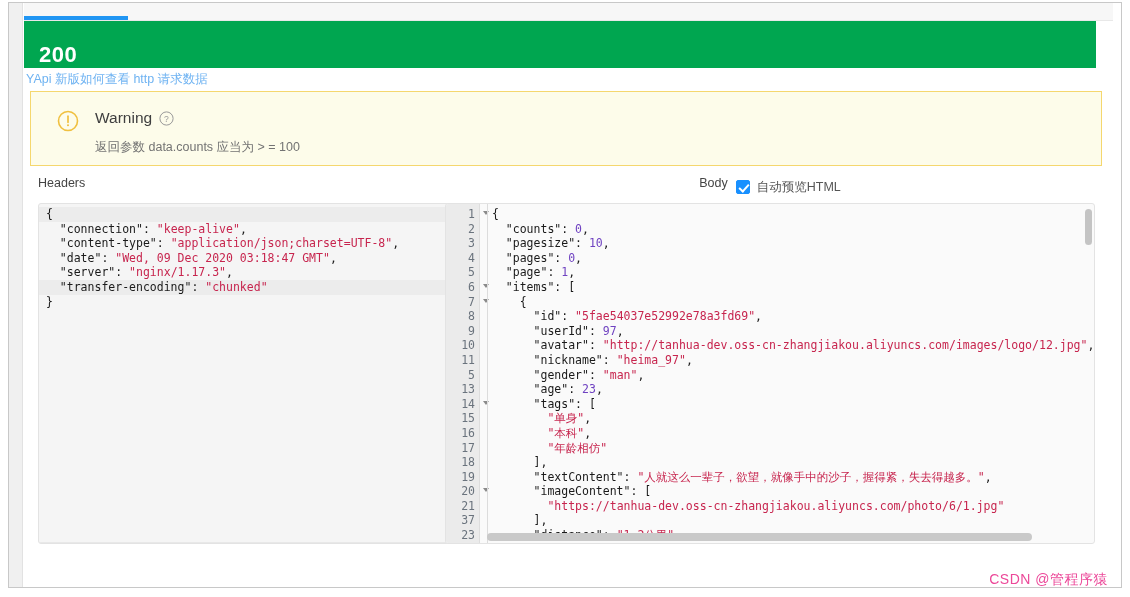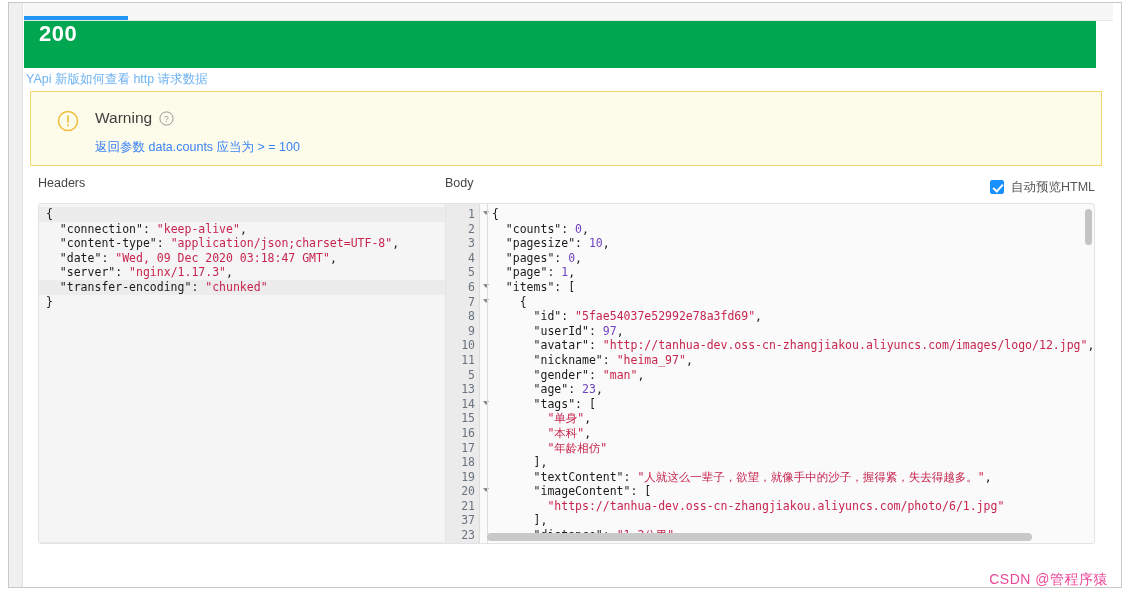--- a/index.html
+++ b/index.html
@@ -54,21 +54,21 @@
   }
 
   
   .status-banner {
     position: absolute;
     left: 0px; top: 0px;
     width: 1072px; height: 47px;
     background: #00a650;
     color: #ffffff;
     display: flex;
-    align-items: flex-start;
+    align-items: flex-end;
   }
   .status-code {
     font-size: 22px;
     font-weight: bold;
     margin-left: 15px;
     letter-spacing: .5px;
   }
 
   
   .help-link-row {
@@ -111,21 +111,21 @@
     color: #3f3f3f;
   }
   .warn-help {
     width: 15px; height: 15px;
     display: inline-block;
   }
   .warn-sub {
     position: absolute;
     left: 64px; top: 47px;
     font-size: 12.5px;
-    color: #3b82f6;
+    color: #737373;
   }
 
   
   .pane-headers {
     position: absolute;
     left: 14px; top: 155px;
     width: 472px; height: 396px;
   }
   .pane-body {
     position: absolute;
@@ -135,21 +135,21 @@
   .pane-label {
     font-size: 12.5px;
     color: #444;
     height: 22px;
     display: block;
   }
 
   .pane-body-head {
     display: flex;
     align-items: center;
-    justify-content: space-between;
+    justify-content: center;
     height: 22px;
     width: 100%;
   }
   .preview-toggle {
     display: flex; align-items: center; gap: 7px;
     cursor: pointer;
     padding-left: 8px;
   }
   .cbox {
     width: 14px; height: 14px;

